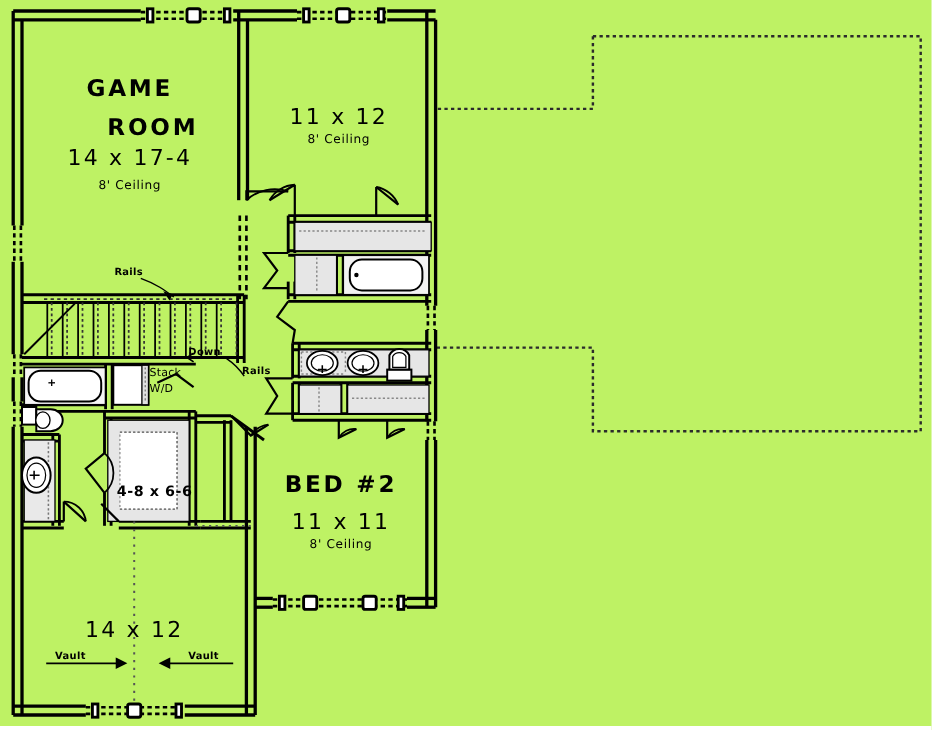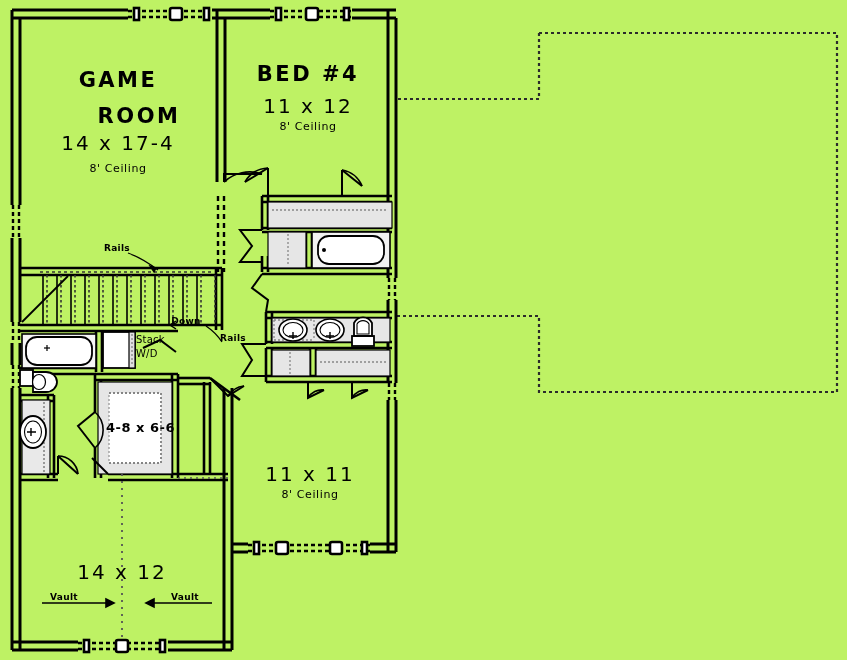--- a/index.html
+++ b/index.html
@@ -471,34 +471,34 @@
       <path d="M 154,599 L 146,603 L 154,607 Z"></path>
     </g>
 
   </svg>
 
   <div class="lbl lbl-room" style="left:118px; top:68px;">GAME</div>
   <div class="lbl lbl-room" style="left:118px; top:104px;margin-left:21px;">ROOM</div>
   <div class="lbl lbl-dim" style="left:118px; top:131px;">14 x 17-4</div>
   <div class="lbl lbl-ceil" style="left:118px; top:162px;">8' Ceiling</div>
 
-  <div class="lbl lbl-room" style="left:308px; top:62px;">BED  #4</div>
   <div class="lbl lbl-dim" style="left:308px; top:94px;">11 x 12</div>
   <div class="lbl lbl-ceil" style="left:308px; top:120px;">8' Ceiling</div>
 
+  <div class="lbl lbl-room" style="left:310px; top:428px;">BED  #2</div>
   <div class="lbl lbl-dim" style="left:310px; top:462px;">11 x 11</div>
   <div class="lbl lbl-ceil" style="left:310px; top:488px;">8' Ceiling</div>
 
   <div class="lbl lbl-dim" style="left:122px; top:560px;">14 x 12</div>
 
   <div class="lbl lbl-note" style="left:117px; top:243px;">Rails</div>
   <div class="lbl lbl-note" style="left:233px; top:333px;">Rails</div>
   <div class="lbl lbl-note" style="left:186px; top:316px;">Down</div>
 
   <div class="lbl lbl-wd" style="left:136px; top:334px;">Stack</div>
   <div class="lbl lbl-wd" style="left:136px; top:348px;">W/D</div>
 
-  <div class="lbl lbl-closet" style="left:128px; top:420px;padding-left:25px;">4-8 x 6-6</div>
+  <div class="lbl lbl-closet" style="left:128px; top:440px;padding-left:25px;">4-8 x 6-6</div>
 
   <div class="lbl lbl-note" style="left:64px; top:592px;">Vault</div>
   <div class="lbl lbl-note" style="left:185px; top:592px;">Vault</div>
 
 </div>
 
 </body></html>

